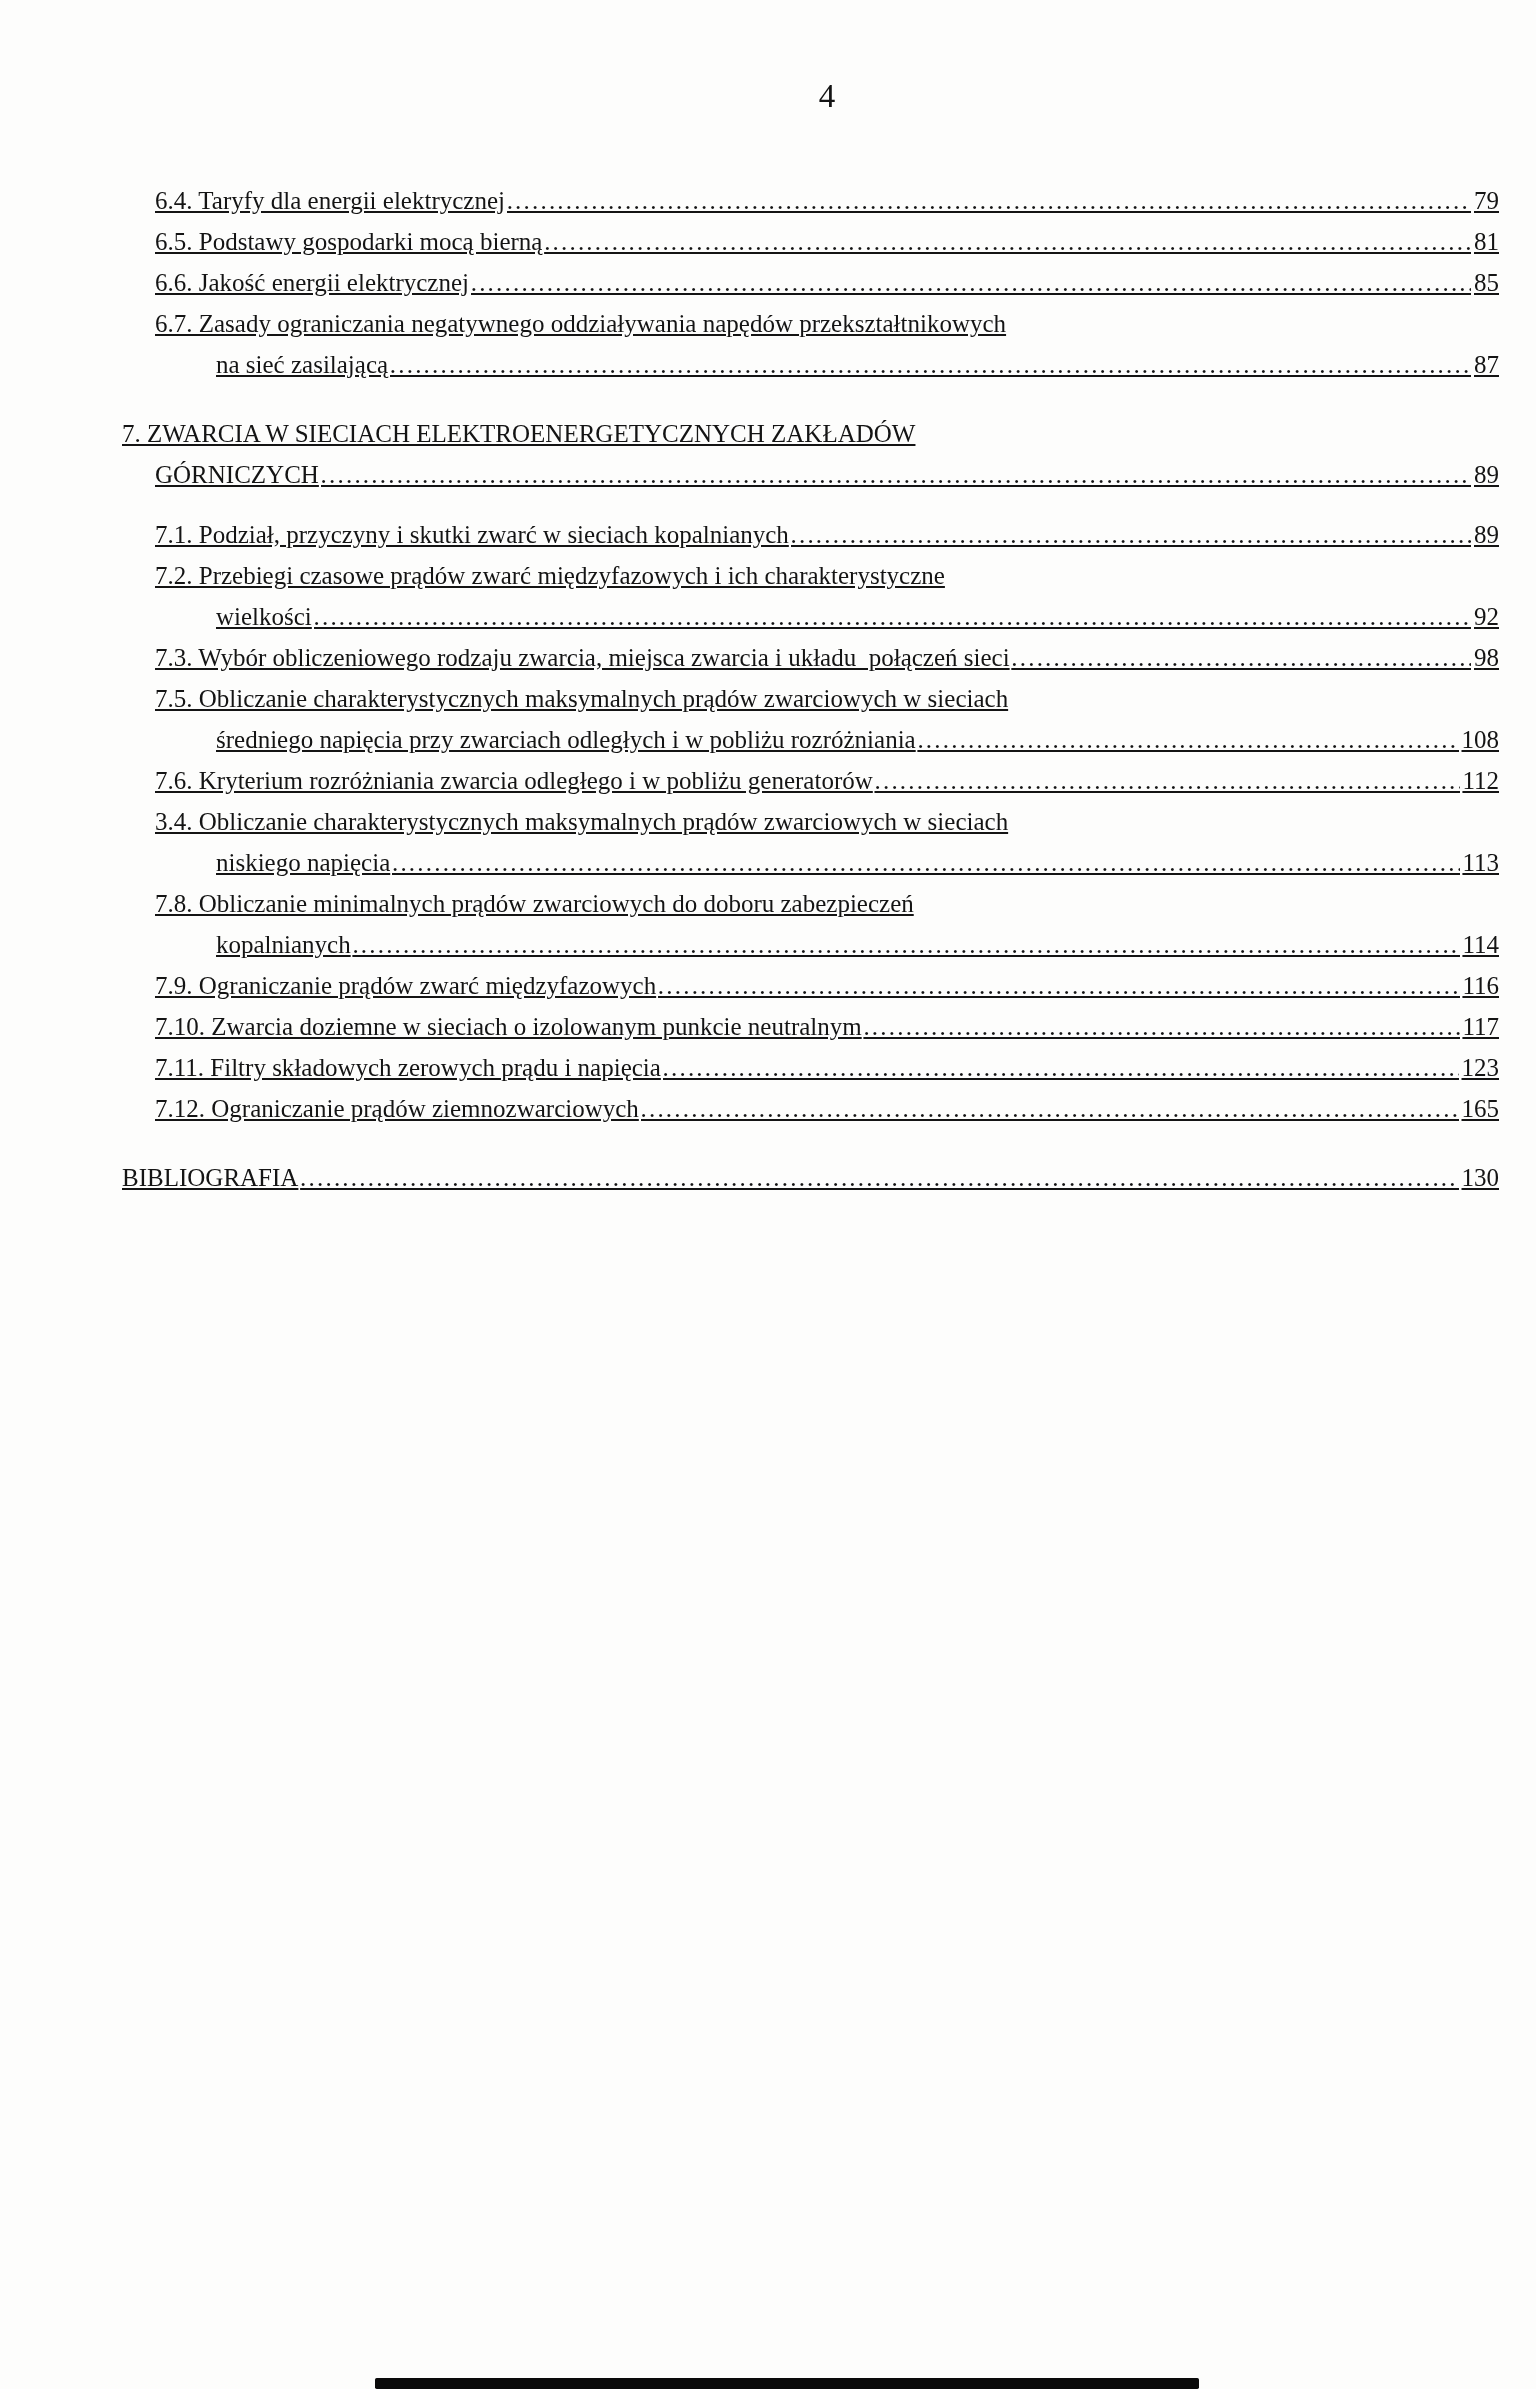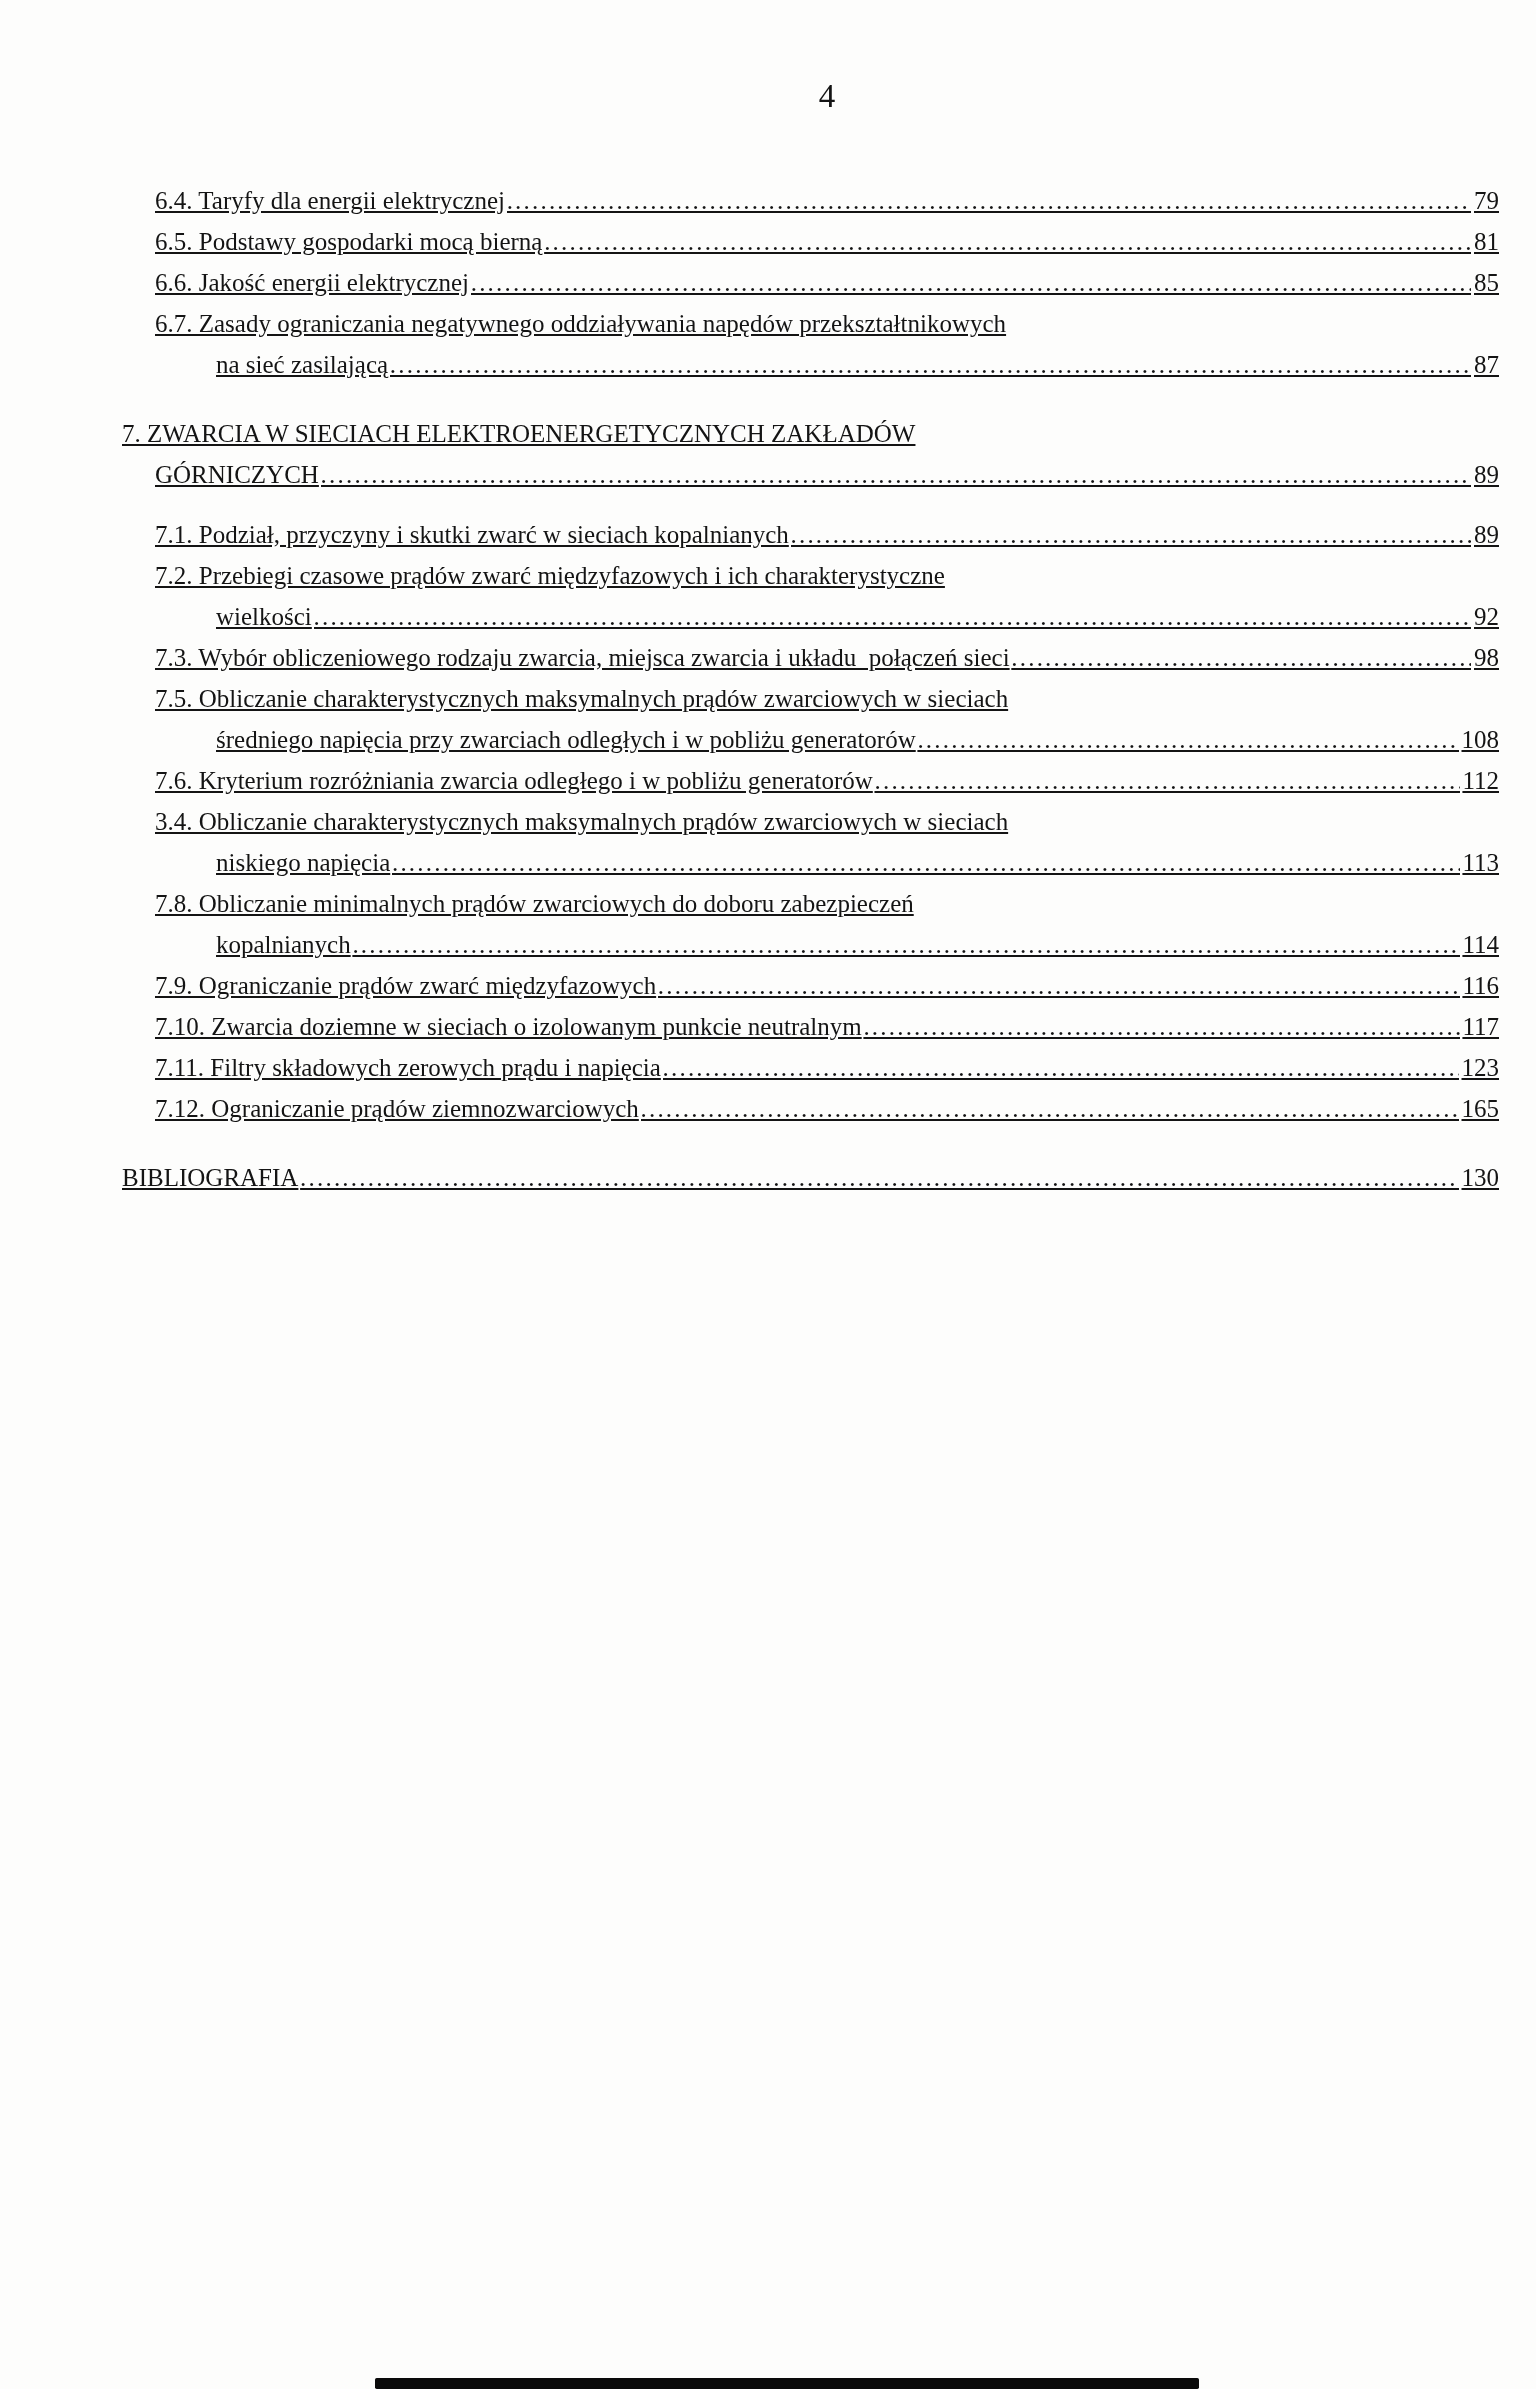--- a/index.html
+++ b/index.html
@@ -147,21 +147,21 @@
               <span class="pg">98</span>
             </div>
           </div>
   </div>
 
 
   <div class="entry item">
     <div class="lines">
             <div class="line"><span class="txt">7.5. Obliczanie charakterystycznych maksymalnych prądów zwarciowych w sieciach</span></div>
             <div class="line cont last">
-              <span class="txt">średniego napięcia przy zwarciach odległych i w pobliżu generatorów</span>
+              <span class="txt">średniego napięcia przy zwarciach odległych i w pobliżu rozróżniania</span>
               <span class="dots"></span>
               <span class="pg">108</span>
             </div>
           </div>
   </div>
 
   <div class="entry item">
     <div class="lines">
             <div class="line last">
               <span class="txt">7.6. Kryterium rozróżniania zwarcia odległego i w pobliżu generatorów</span>

